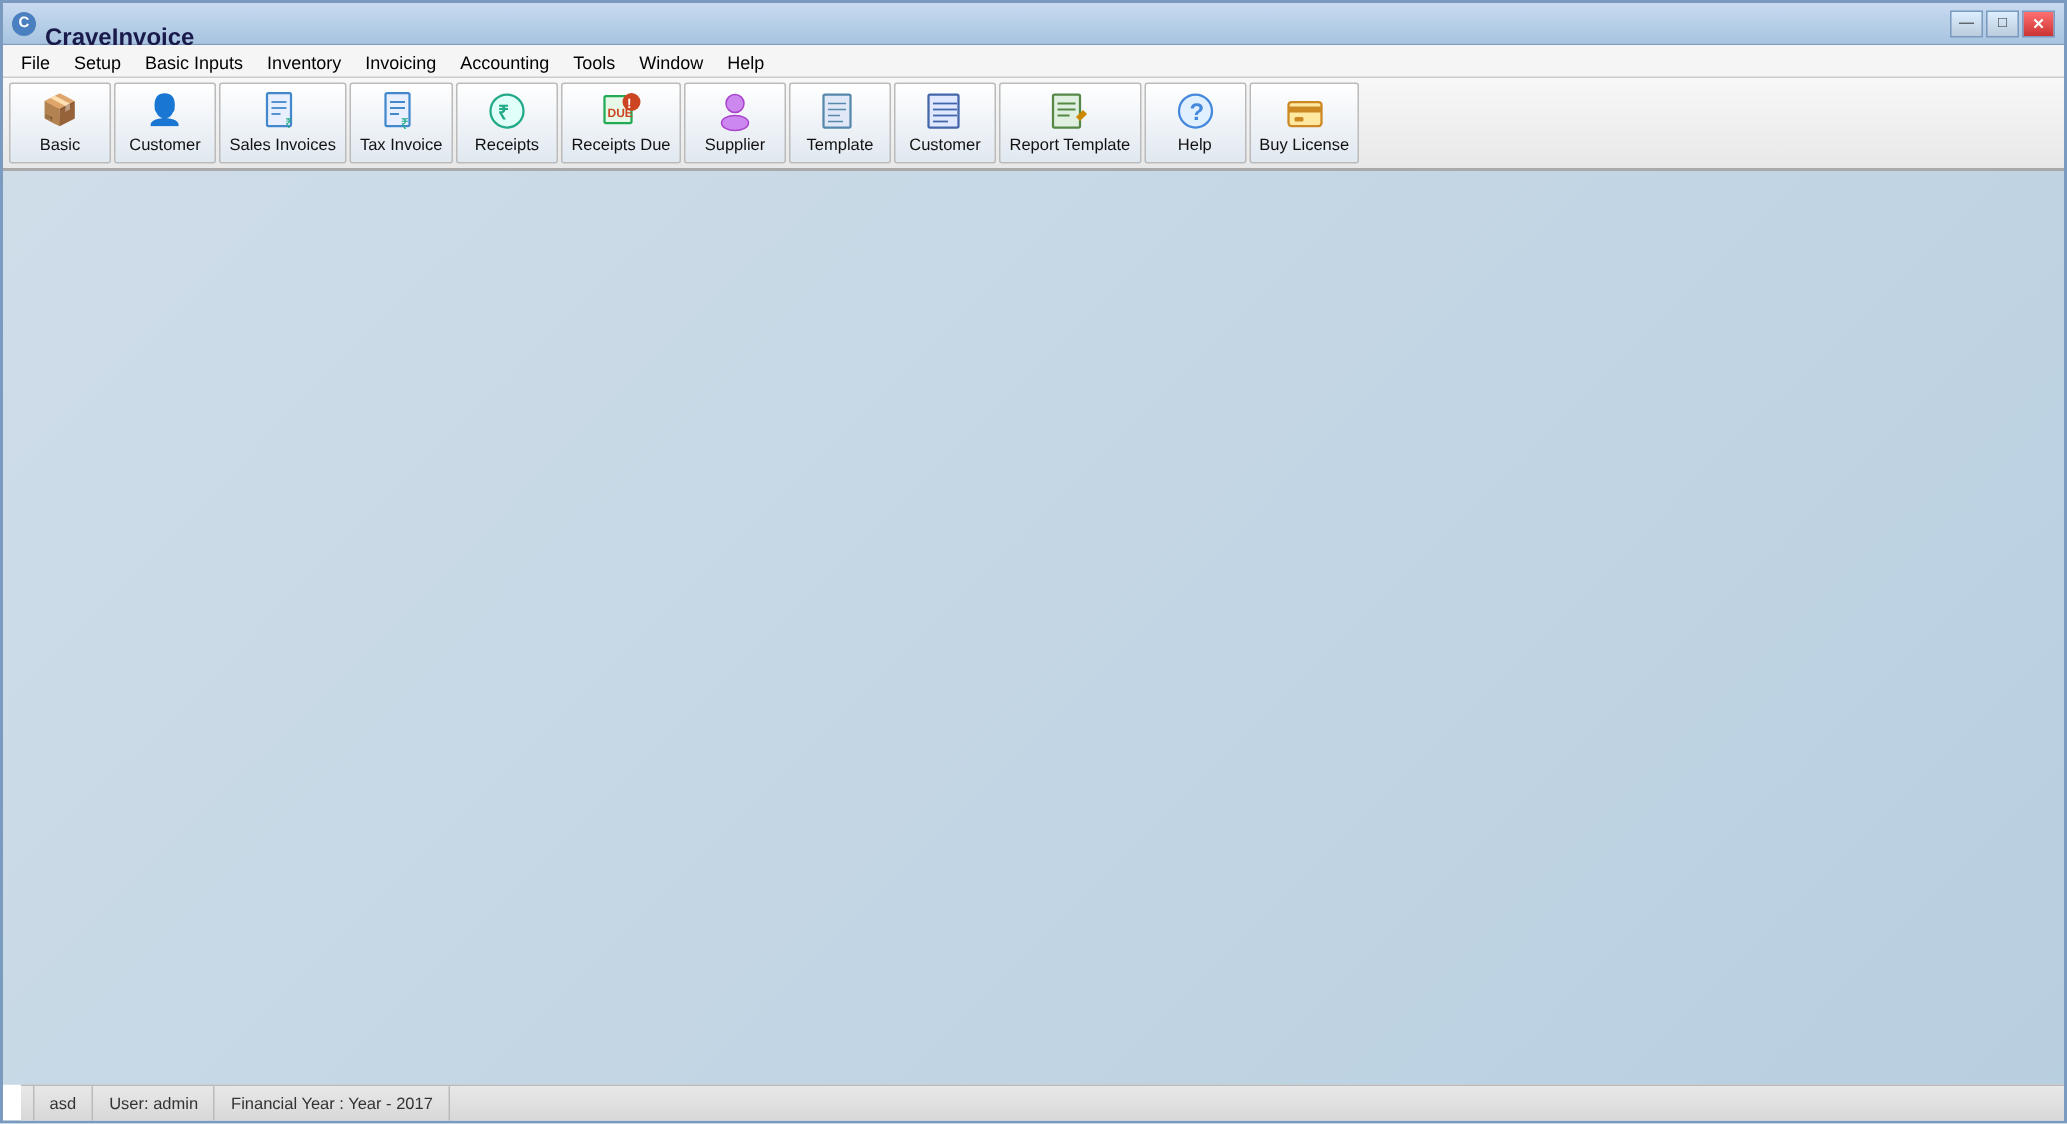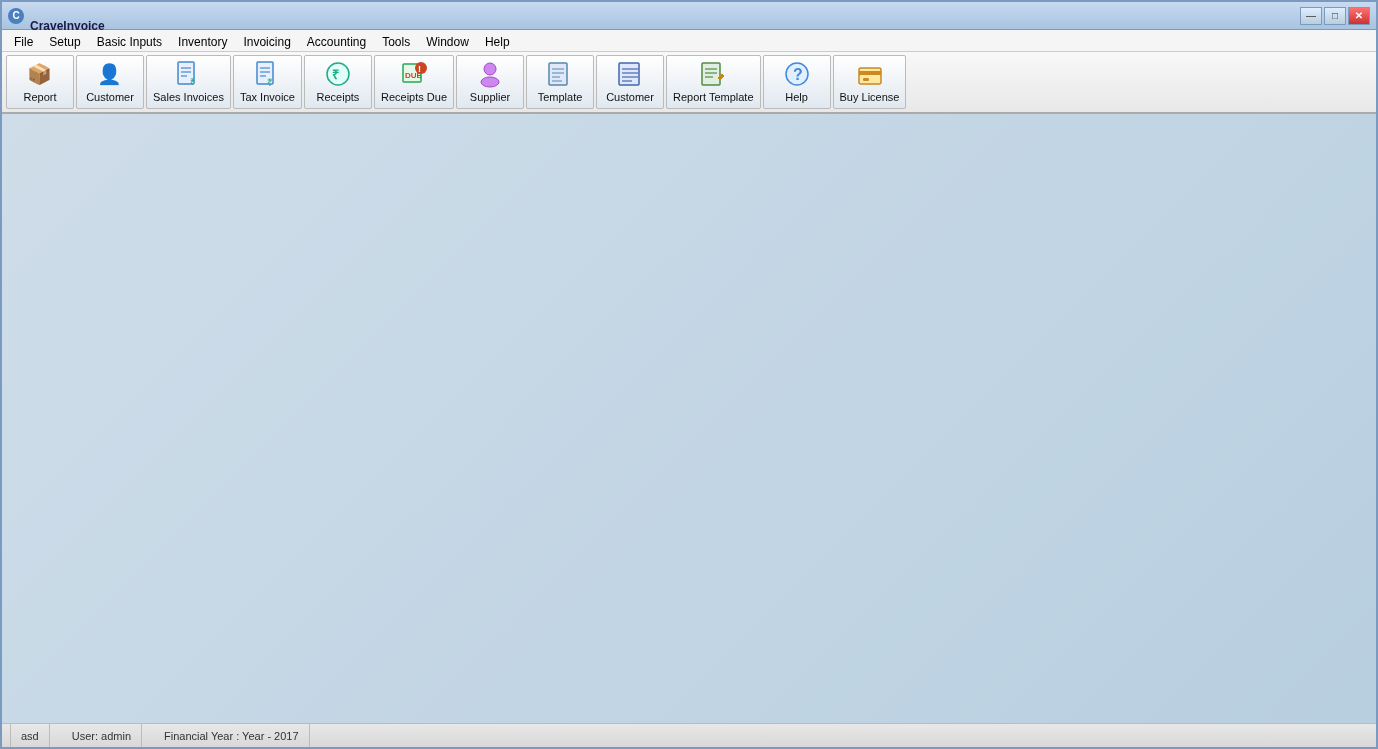--- a/index.html
+++ b/index.html
@@ -36,21 +36,21 @@
       display: flex;
       align-items: center;
       justify-content: center;
       color: white;
       font-size: 10px;
       font-weight: bold;
       margin-right: 6px;
     }
     .titlebar-text {
       flex: 1;
-      font-size: 12px;
+      font-size: 16px;
       font-weight: bold;
       color: #1a1a4a;
       margin-top: 20px;
     }
     .titlebar-buttons {
       display: flex;
       gap: 2px;
     }
     .titlebar-btn {
       width: 22px;
@@ -131,21 +131,22 @@
       background-image: linear-gradient(135deg, #cfdde9 0%, #b8cfe0 100%);
     }
     
     .statusbar {
       height: 24px;
       background: linear-gradient(to bottom, #e8e8e8, #d8d8d8);
       border-top: 1px solid #bbb;
       display: flex;
       align-items: center;
       padding: 0 8px;
-      gap: 12px;
+      gap: 1px;
+      margin-left: 12px;
     }
     .status-item {
       padding: 0 10px;
       font-size: 11px;
       color: #333;
       border-right: 1px solid #bbb;
       height: 100%;
       display: flex;
       align-items: center;
     }
@@ -194,21 +195,21 @@
     <div class="menu-item">Accounting</div>
     <div class="menu-item">Tools</div>
     <div class="menu-item">Window</div>
     <div class="menu-item">Help</div>
   </div>
 
   <div class="toolbar">
 
     <div class="toolbar-btn">
       <div class="btn-icon icon-items">📦</div>
-      <div class="btn-label">Report</div>
+      <div class="btn-label">Basic</div>
     </div>
 
     <div class="toolbar-btn">
       <div class="btn-icon icon-customer">👤</div>
       <div class="btn-label">Customer</div>
     </div>
 
     <div class="toolbar-btn">
       <div class="btn-icon icon-sales">
         <svg width="28" height="28" viewBox="0 0 28 28">

